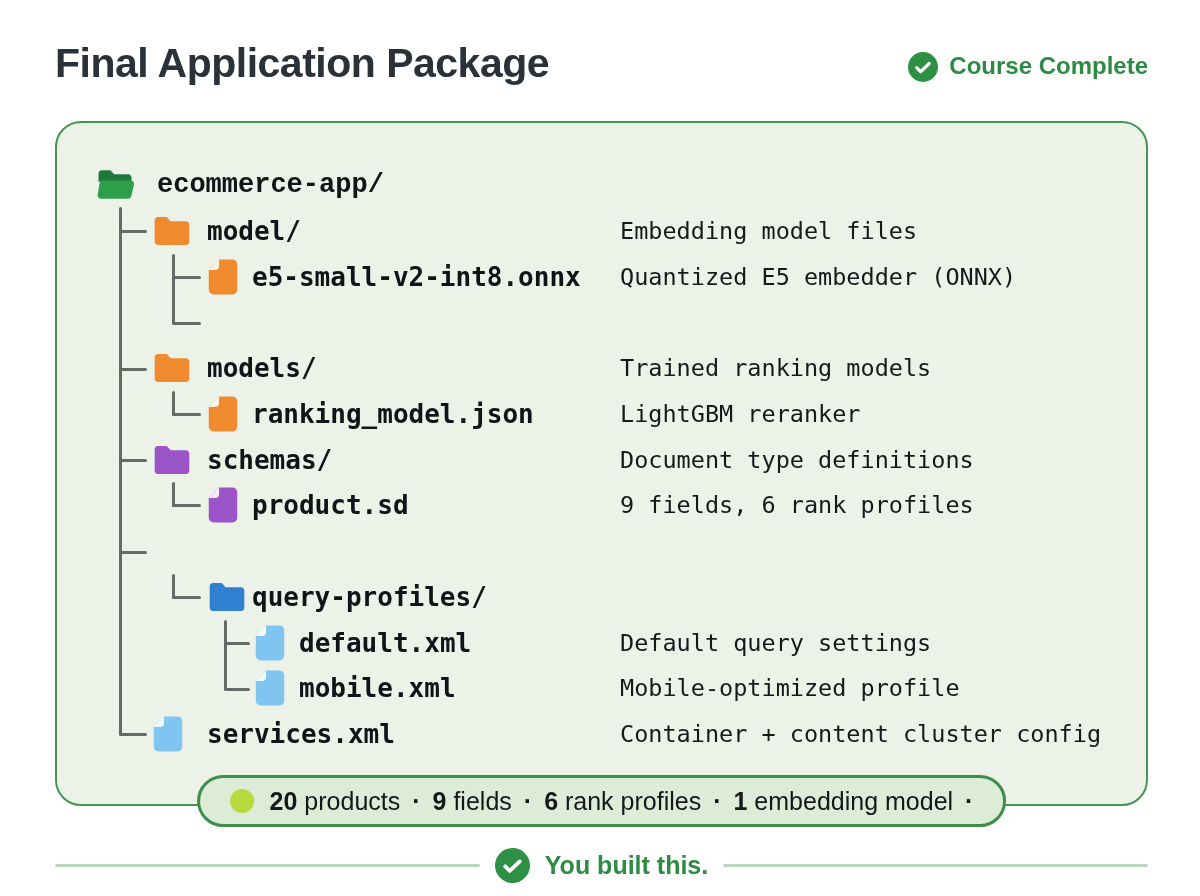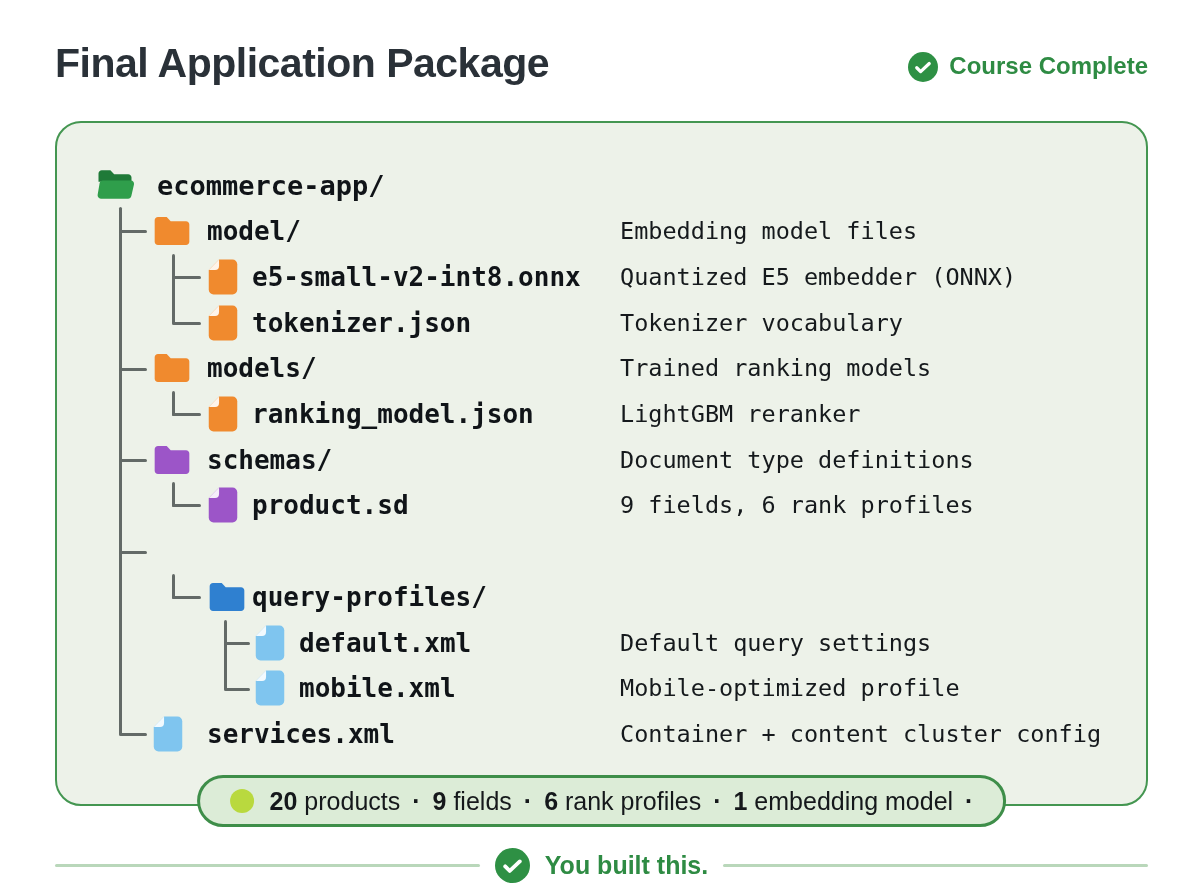--- a/index.html
+++ b/index.html
@@ -35,21 +35,21 @@
     position:absolute;top:50%;transform:translateY(-50%);
     font-family:"DejaVu Sans Mono", monospace;
     font-size:26px;font-weight:700;color:#101418;white-space:pre;
   }
   .row .desc{
     position:absolute;left:563px;top:50%;transform:translateY(-50%);
     font-family:"DejaVu Sans Mono", monospace;
     font-size:23.5px;font-weight:400;color:#15191c;white-space:pre;
   }
   .row.lvl0 .icon{left:38px;width:46px;height:38px;}
-  .row.lvl0 .name{left:100px;font-size:27px;}
+  .row.lvl0 .name{left:100px;font-size:27px;font-family:Liberation Mono, monospace;}
   .row.lvl1 .icon{left:95px;}
   .row.lvl1 .name{left:150px;}
   .row.lvl2 .icon{left:150px;}
   .row.lvl2 .name{left:195px;}
   .row.lvl3 .icon{left:197px;}
   .row.lvl3 .name{left:242px;}
   .row .icon.folder{width:40px;height:33px;}
   .row .icon.file{width:32px;height:38px;}
 
   
@@ -135,28 +135,20 @@
 
   <div class="row lvl2" style="top:131px;">
     <svg class="icon file" viewBox="0 0 20 24">
         <path d="M7.5 1H16a3 3 0 0 1 3 3v16a3 3 0 0 1-3 3H4a3 3 0 0 1-3-3V7.5L7.5 1z" fill="#f08a2e"></path>
         <path d="M7.5 1v4a2.5 2.5 0 0 1-2.5 2.5H1L7.5 1z" fill="#ffffff" opacity="0.9"></path>
       </svg>
     <span class="name">e5-small-v2-int8.onnx</span>
     <span class="desc">Quantized E5 embedder (ONNX)</span>
   </div>
 
-  <div class="row lvl2" style="top:177px;">
-    <svg class="icon file" viewBox="0 0 20 24">
-        <path d="M7.5 1H16a3 3 0 0 1 3 3v16a3 3 0 0 1-3 3H4a3 3 0 0 1-3-3V7.5L7.5 1z" fill="#f08a2e"></path>
-        <path d="M7.5 1v4a2.5 2.5 0 0 1-2.5 2.5H1L7.5 1z" fill="#ffffff" opacity="0.9"></path>
-      </svg>
-    <span class="name">tokenizer.json</span>
-    <span class="desc">Tokenizer vocabulary</span>
-  </div>
 
   <div class="row lvl1" style="top:222px;">
     <svg class="icon folder" viewBox="0 0 24 20">
         <path d="M1.5 3.5c0-1.1.9-2 2-2h5.3l2.4 2.6h9.3c1.1 0 2 .9 2 2v10.4c0 1.1-.9 2-2 2h-17c-1.1 0-2-.9-2-2V3.5z" fill="#f08a2e"></path>
       </svg>
     <span class="name">models/</span>
     <span class="desc">Trained ranking models</span>
   </div>
 
   <div class="row lvl2" style="top:268px;padding-left:28px;">

